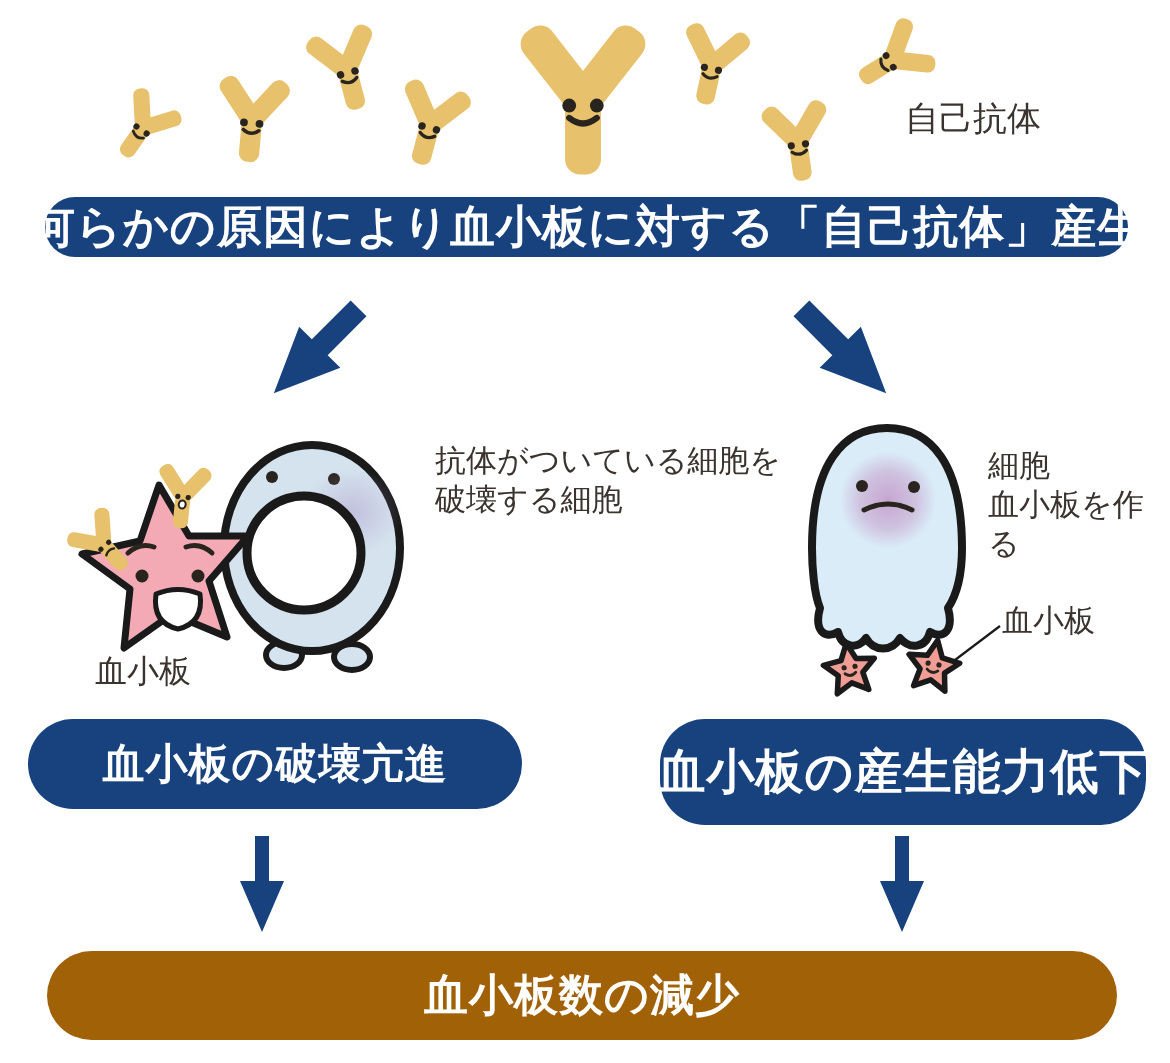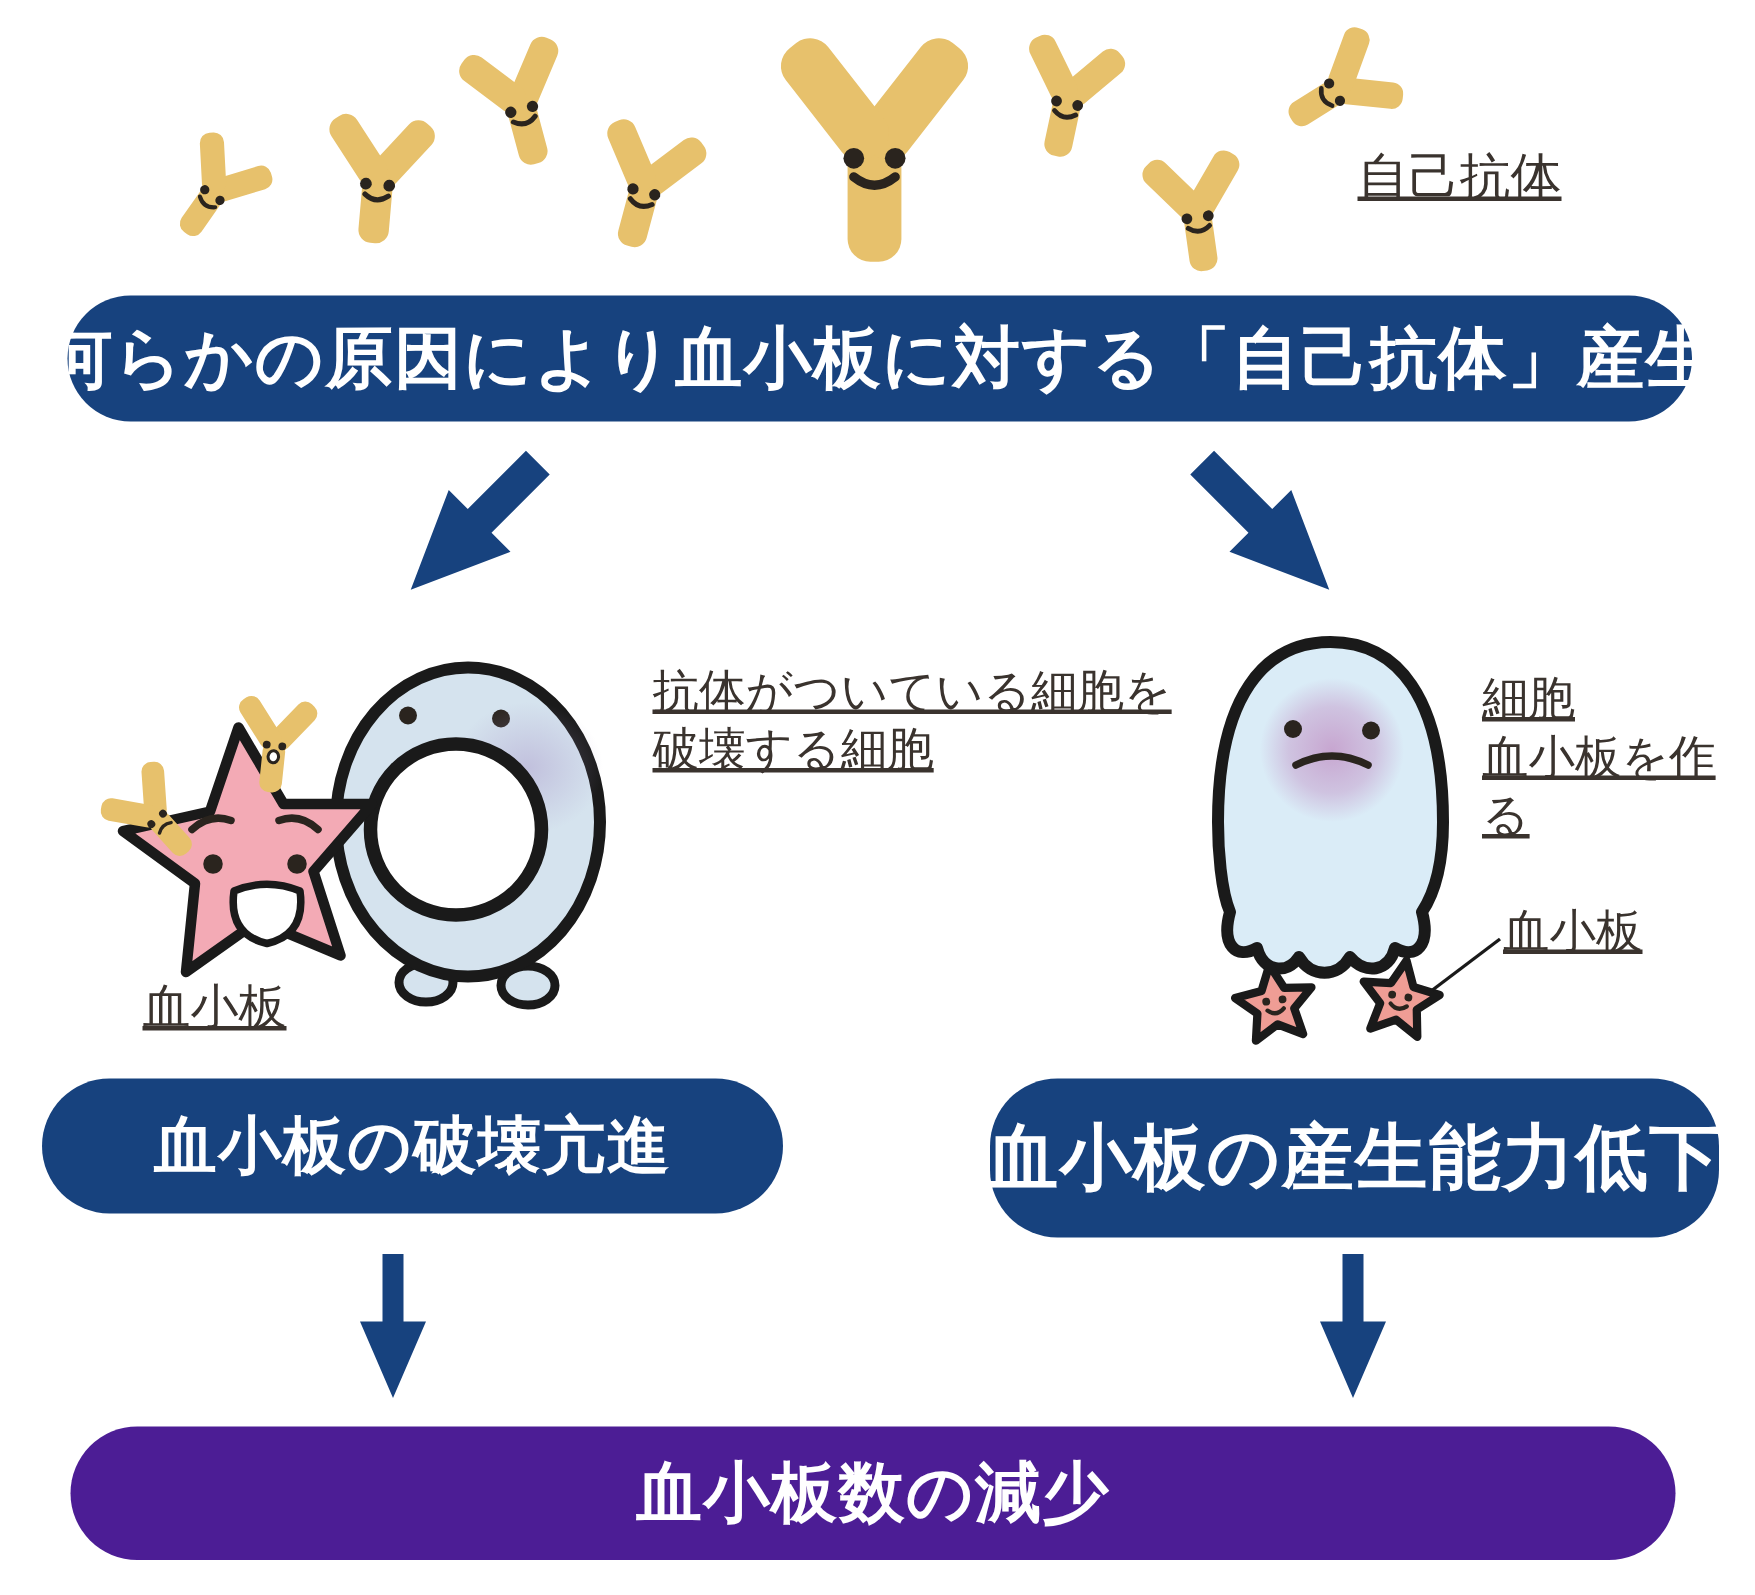--- a/index.html
+++ b/index.html
@@ -6,28 +6,28 @@
   body{font-family:"Liberation Sans","DejaVu Sans",sans-serif;}
   .stage{position:relative;width:1170px;height:1063px;background:#ffffff;overflow:hidden;}
   .art{position:absolute;left:0;top:0;}
 
   
   .banner{
     position:absolute;display:flex;align-items:center;justify-content:center;
     color:#ffffff;font-weight:700;letter-spacing:1px;white-space:nowrap;
   }
   .banner.navy{background:#17427E;}
-  .banner.red{background:#4c1d95;}
-  .banner-top{left:45px;top:197px;width:1083px;height:84px;border-radius:44px;font-size:45px;}
+  .banner.red{background:#a16207;}
+  .banner-top{left:45px;top:197px;width:1083px;height:60px;border-radius:44px;font-size:45px;}
   .banner-left{left:28px;top:719px;width:494px;height:90px;border-radius:45px;font-size:42px;text-align:center;}
   .banner-right{left:660px;top:719px;width:486px;height:106px;border-radius:45px;font-size:48px;}
   .banner-bottom{left:47px;top:951px;width:1070px;height:89px;border-radius:45px;font-size:44px;}
 
   
-  .label{position:absolute;color:#3A332E;line-height:1.26;text-decoration:underline;}
+  .label{position:absolute;color:#3A332E;line-height:1.26;}
   .lbl-autoantibody{left:905px;top:97px;font-size:34px;}
   .lbl-macro-caption{left:435px;top:441px;font-size:31px;}
   .lbl-mega-caption{left:988px;top:446px;font-size:31px;}
   .lbl-platelet-left{left:95px;top:651px;font-size:32px;}
   .lbl-platelet-right{left:1002px;top:601px;font-size:31px;}
 
   
   .ab rect{fill:#E7C16C;}
   .ink-dot{fill:#2A241E;}
   .ink-line{fill:none;stroke:#2A241E;stroke-linecap:round;}

